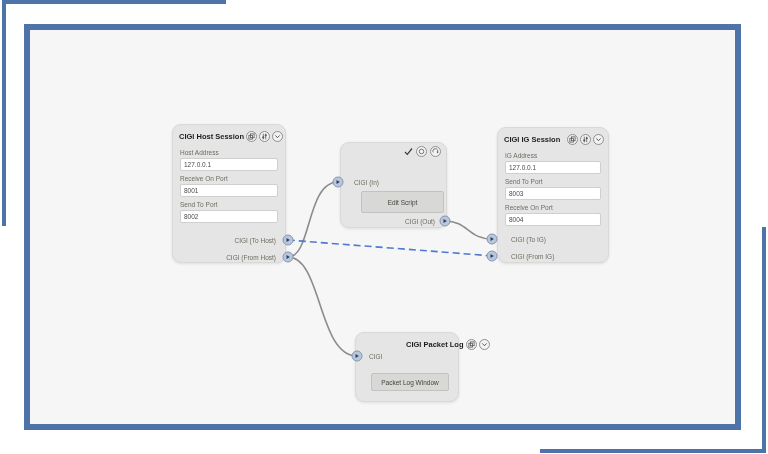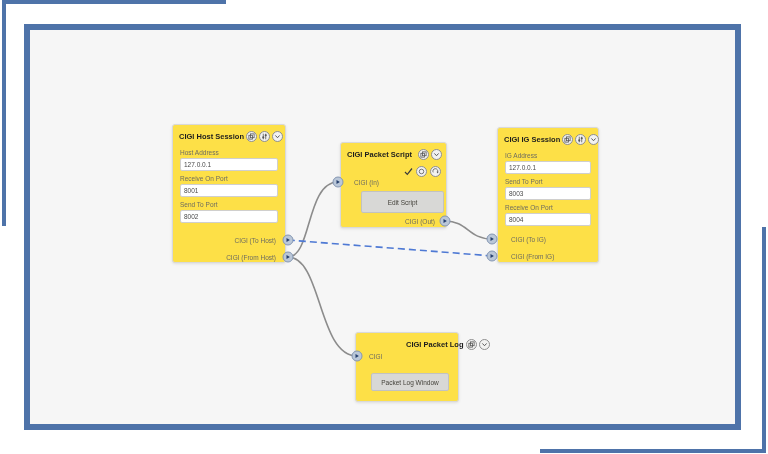--- a/index.html
+++ b/index.html
@@ -9,21 +9,21 @@
   .deco-tl-v{left:2px;top:0;width:4px;height:226px;}
   .deco-tl-h{left:2px;top:0;width:224px;height:4px;}
   .deco-br-v{left:762px;top:227px;width:4px;height:226px;}
   .deco-br-h{left:540px;top:449px;width:226px;height:4px;}
   .frame{position:absolute;left:24px;top:24px;width:717px;height:406px;box-sizing:border-box;
          border:6px solid var(--frame-accent,#4e73a9);background:#f6f6f6;}
   .wires{position:absolute;left:0;top:0;width:768px;height:454px;}
   .wire{fill:none;stroke:var(--wire,#8c8c8c);stroke-width:1.6;}
   .wire-dashed{fill:none;stroke:var(--wire-active-dashed,#4e79d4);stroke-width:1.6;stroke-dasharray:7 4;}
 
-  .node{position:absolute;background:#fde047;border:1px solid #d9d9d9;border-radius:3px;
+  .node{position:absolute;background:#e5e5e5;border:1px solid #d9d9d9;border-radius:9px;
         box-shadow:0 1px 3px rgba(0,0,0,.10);box-sizing:border-box;}
   .node-header{display:flex;align-items:center;height:20px;padding:2px 4px 0 6px;box-sizing:border-box;}
   .node-title{font-weight:bold;font-size:7.5px;color:#1d1d1d;flex:1 1 auto;white-space:nowrap;}
   .icon-btn{width:11px;height:11px;border:1px solid #8f8f8f;border-radius:50%;background:#f2f2f1;
             display:flex;align-items:center;justify-content:center;margin-left:2px;flex:0 0 auto;box-sizing:border-box;}
   .icon-btn svg{display:block;}
   .mini-toolbar{display:flex;align-items:center;justify-content:flex-end;padding:2px 5px 0 0;gap:3px;height:12px;}
 
   .field{padding:0 7px;}
   .field-label{font-size:6.5px;color:#6e6c60;margin:4px 0 2px;white-space:nowrap;}
@@ -93,34 +93,20 @@
     </div>
     <div class="field">
       <div class="field-label">Send To Port</div>
       <input class="field-input" value="8002" style="">
     </div>
     <div class="port-label right" style="top:112px;">CIGI (To Host)</div>
     <div class="port-label right" style="top:129px;">CIGI (From Host)</div>
   </div>
 
   <div class="node" style="left:340px;top:142px;width:107px;height:86px;">
-    <div class="node-header">
-      <span class="node-title">CIGI Packet Script</span>
-      <span class="icon-btn">
-        <svg width="7" height="7" viewBox="0 0 8 8">
-          <rect x="1" y="2.6" width="4.2" height="4.4" fill="none" stroke="#555" stroke-width="0.9"></rect>
-          <rect x="2.8" y="1" width="4.2" height="4.4" fill="none" stroke="#555" stroke-width="0.9"></rect>
-        </svg>
-      </span>
-      <span class="icon-btn">
-        <svg width="7" height="7" viewBox="0 0 8 8">
-          <polyline points="1.6,2.8 4,5.4 6.4,2.8" fill="none" stroke="#555" stroke-width="1.1"></polyline>
-        </svg>
-      </span>
-    </div>
     <div class="mini-toolbar">
       <svg width="9" height="9" viewBox="0 0 9 9">
         <polyline points="1,5 3.3,7.3 8,1.5" fill="none" stroke="#3a3a3a" stroke-width="1.2"></polyline>
       </svg>
       <span class="icon-btn" style="margin-left:0;">
         <svg width="7" height="7" viewBox="0 0 8 8">
           <circle cx="4" cy="4" r="2.6" fill="none" stroke="#555" stroke-width="0.9"></circle>
         </svg>
       </span>
       <span class="icon-btn" style="margin-left:0;">
@@ -128,21 +114,21 @@
           <path d="M1.4 5 A2.8 2.8 0 1 1 6.4 4.6" fill="none" stroke="#555" stroke-width="0.9"></path>
           <polygon points="5.2,4.2 7.6,4.2 6.4,6.2" fill="#555"></polygon>
         </svg>
       </span>
     </div>
     <div class="port-label left" style="top:36px;">CIGI (In)</div>
     <button class="node-btn" style="left:20px;top:48px;width:83px;height:22px;">Edit Script</button>
     <div class="port-label right" style="top:75px;right:11px;">CIGI (Out)</div>
   </div>
 
-  <div class="node" style="left:497px;top:127px;width:102px;height:136px;">
+  <div class="node" style="left:497px;top:127px;width:112px;height:136px;">
     <div class="node-header">
       <span class="node-title">CIGI IG Session</span>
       <span class="icon-btn">
         <svg width="7" height="7" viewBox="0 0 8 8">
           <rect x="1" y="2.6" width="4.2" height="4.4" fill="none" stroke="#555" stroke-width="0.9"></rect>
           <rect x="2.8" y="1" width="4.2" height="4.4" fill="none" stroke="#555" stroke-width="0.9"></rect>
         </svg>
       </span>
       <span class="icon-btn">
         <svg width="7" height="7" viewBox="0 0 8 8">

